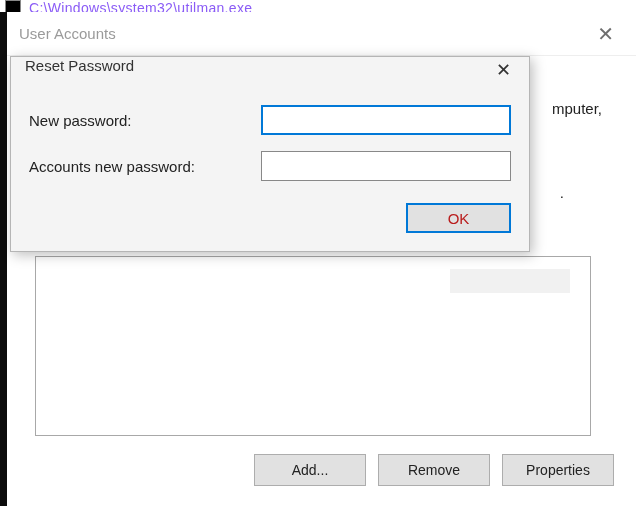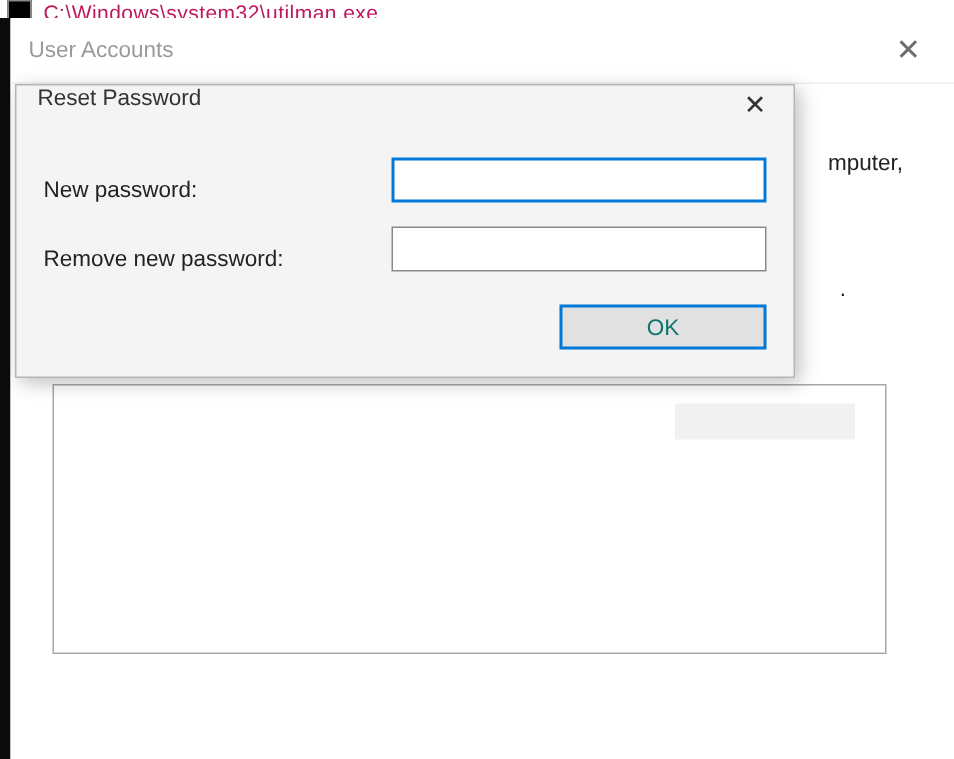--- a/index.html
+++ b/index.html
@@ -24,21 +24,21 @@
       position: absolute;
       top: 0; left: 0;
       width: 16px; height: 13px;
       background: #000;
       border: 1px solid #888;
     }
     .cmd-path {
       position: absolute;
       top: 0; left: 24px;
       font-size: 14px;
-      color: #be185d;
+      color: #8b5cf6;
       white-space: nowrap;
       letter-spacing: 0.3px;
     }
     .cmd-leftbar {
       position: absolute;
       top: 12px; left: 0;
       width: 7px;
       height: 494px;
       background: #0c0c0c;
     }
@@ -144,21 +144,21 @@
       color: #333;
       padding: 4px 8px;
       line-height: 1;
       cursor: pointer;
     }
     .modal-body {
       padding: 8px 18px 18px 18px;
     }
     .form-row {
       display: flex;
-      align-items: flex-end;
+      align-items: center;
       margin-bottom: 16px;
       gap: 32px;
     }
     .form-label {
       width: 200px;
       font-size: 15px;
       color: #222;
     }
     .form-input {
       flex: 1;
@@ -172,27 +172,27 @@
     .form-input.focused {
       border: 2px solid #0078d7;
     }
     .modal-buttons {
       display: flex;
       justify-content: flex-end;
       gap: 16px;
       padding-top: 6px;
     }
     .modal-btn {
-      width: 138px;
+      width: 105px;
       height: 30px;
       background: #e1e1e1;
       border: 1px solid #adadad;
       font-family: inherit;
       font-size: 15px;
-      color: #0f766e;
+      color: #b91c1c;
       cursor: pointer;
     }
     .modal-btn.default {
       border: 2px solid #0078d7;
     }
   </style>
 </head>
 <body>
 
 <div class="cmd-remnant">
@@ -207,34 +207,45 @@
     <div class="ua-close">✕</div>
   </div>
   <div class="ua-body">
     <div class="frag-right">mputer,</div>
     <div class="frag-dot">.</div>
 
     <div class="user-list">
       <div class="user-list-ghost"></div>
     </div>
 
+    <div class="ua-buttons">
+      <button class="win-btn">
+        <span class="underline-first">Add...</span>
+      </button>
+      <button class="win-btn">
+        <span class="underline-first">Remove</span>
+      </button>
+      <button class="win-btn">
+        <span>Properties</span>
+      </button>
+    </div>
   </div>
 </div>
 
 <div class="modal">
   <div class="modal-titlebar">
     <div>Reset Password</div>
     <div class="modal-close">✕</div>
   </div>
   <div class="modal-body">
     <div class="form-row">
       <div class="form-label">New password:</div>
       <input type="password" class="form-input focused" value="" style="">
     </div>
     <div class="form-row">
-      <div class="form-label">Remove new password:</div>
+      <div class="form-label">Accounts new password:</div>
       <input type="password" class="form-input" value="" style="">
     </div>
     <div class="modal-buttons">
       <button class="modal-btn default">OK</button>
     </div>
   </div>
 </div>
 
 </body></html>

